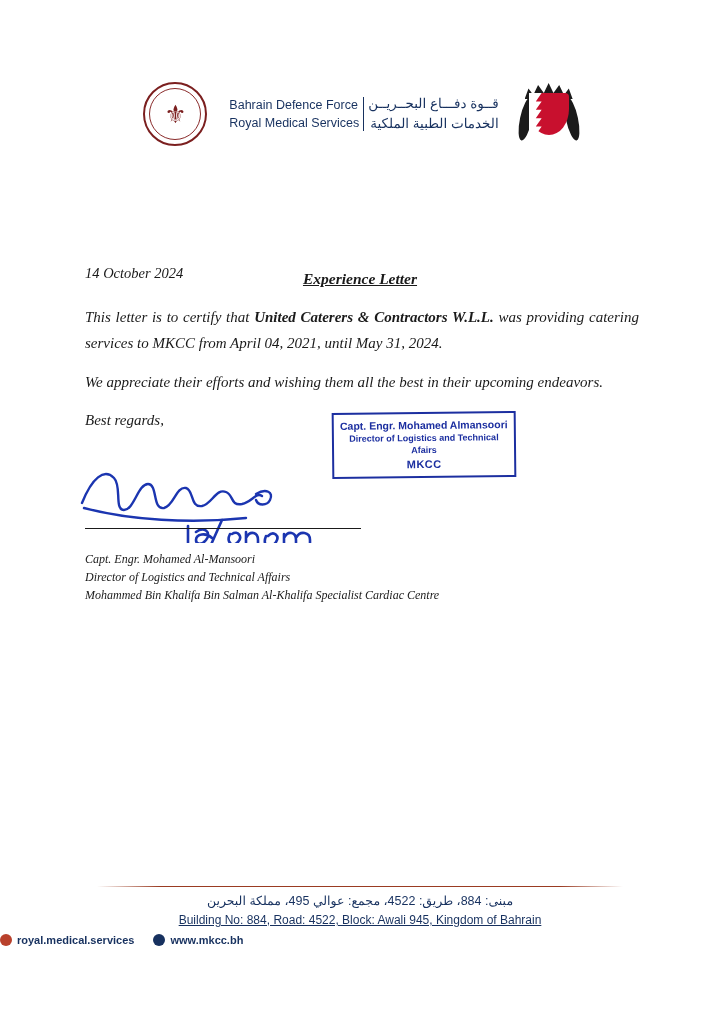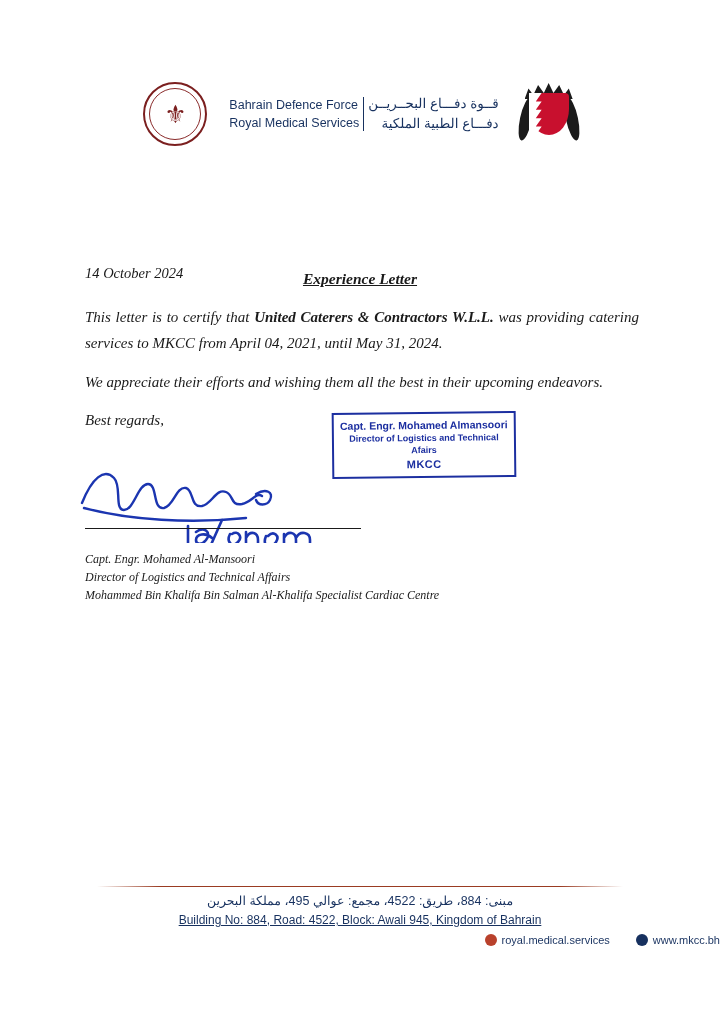--- a/index.html
+++ b/index.html
@@ -244,22 +244,23 @@
   .footer .f-en {
     font-size: 12px;
     line-height: 1.6;
     text-decoration: underline;
   }
   .footer .f-contact {
     margin-top: 4px;
     font-size: 11px;
     display: flex;
     align-items: center;
-    justify-content: flex-end;
-    gap: 26px;
+    justify-content: flex-start;
+    gap: 19px;
+    font-weight: bold;
   }
   .f-contact span.item {
     display: inline-flex;
     align-items: center;
     gap: 5px;
   }
   .ic {
     width: 12px;
     height: 12px;
     border-radius: 50%;
@@ -281,21 +282,21 @@
       </div>
 
       <div class="lh-text">
         <div class="lh-en">
           <div>Bahrain Defence Force</div>
           <div>Royal Medical Services</div>
         </div>
         <div class="lh-divider"></div>
         <div class="lh-ar">
           <div>قــوة دفـــاع البحــريــن</div>
-          <div>دفـــاع الطبية الملكية</div>
+          <div>الخدمات الطبية الملكية</div>
         </div>
       </div>
 
       <div class="emblem">
         <div class="wreath-l"></div>
         <div class="wreath-r"></div>
         <div class="crown"></div>
         <div class="shield"></div>
       </div>
     </div>

